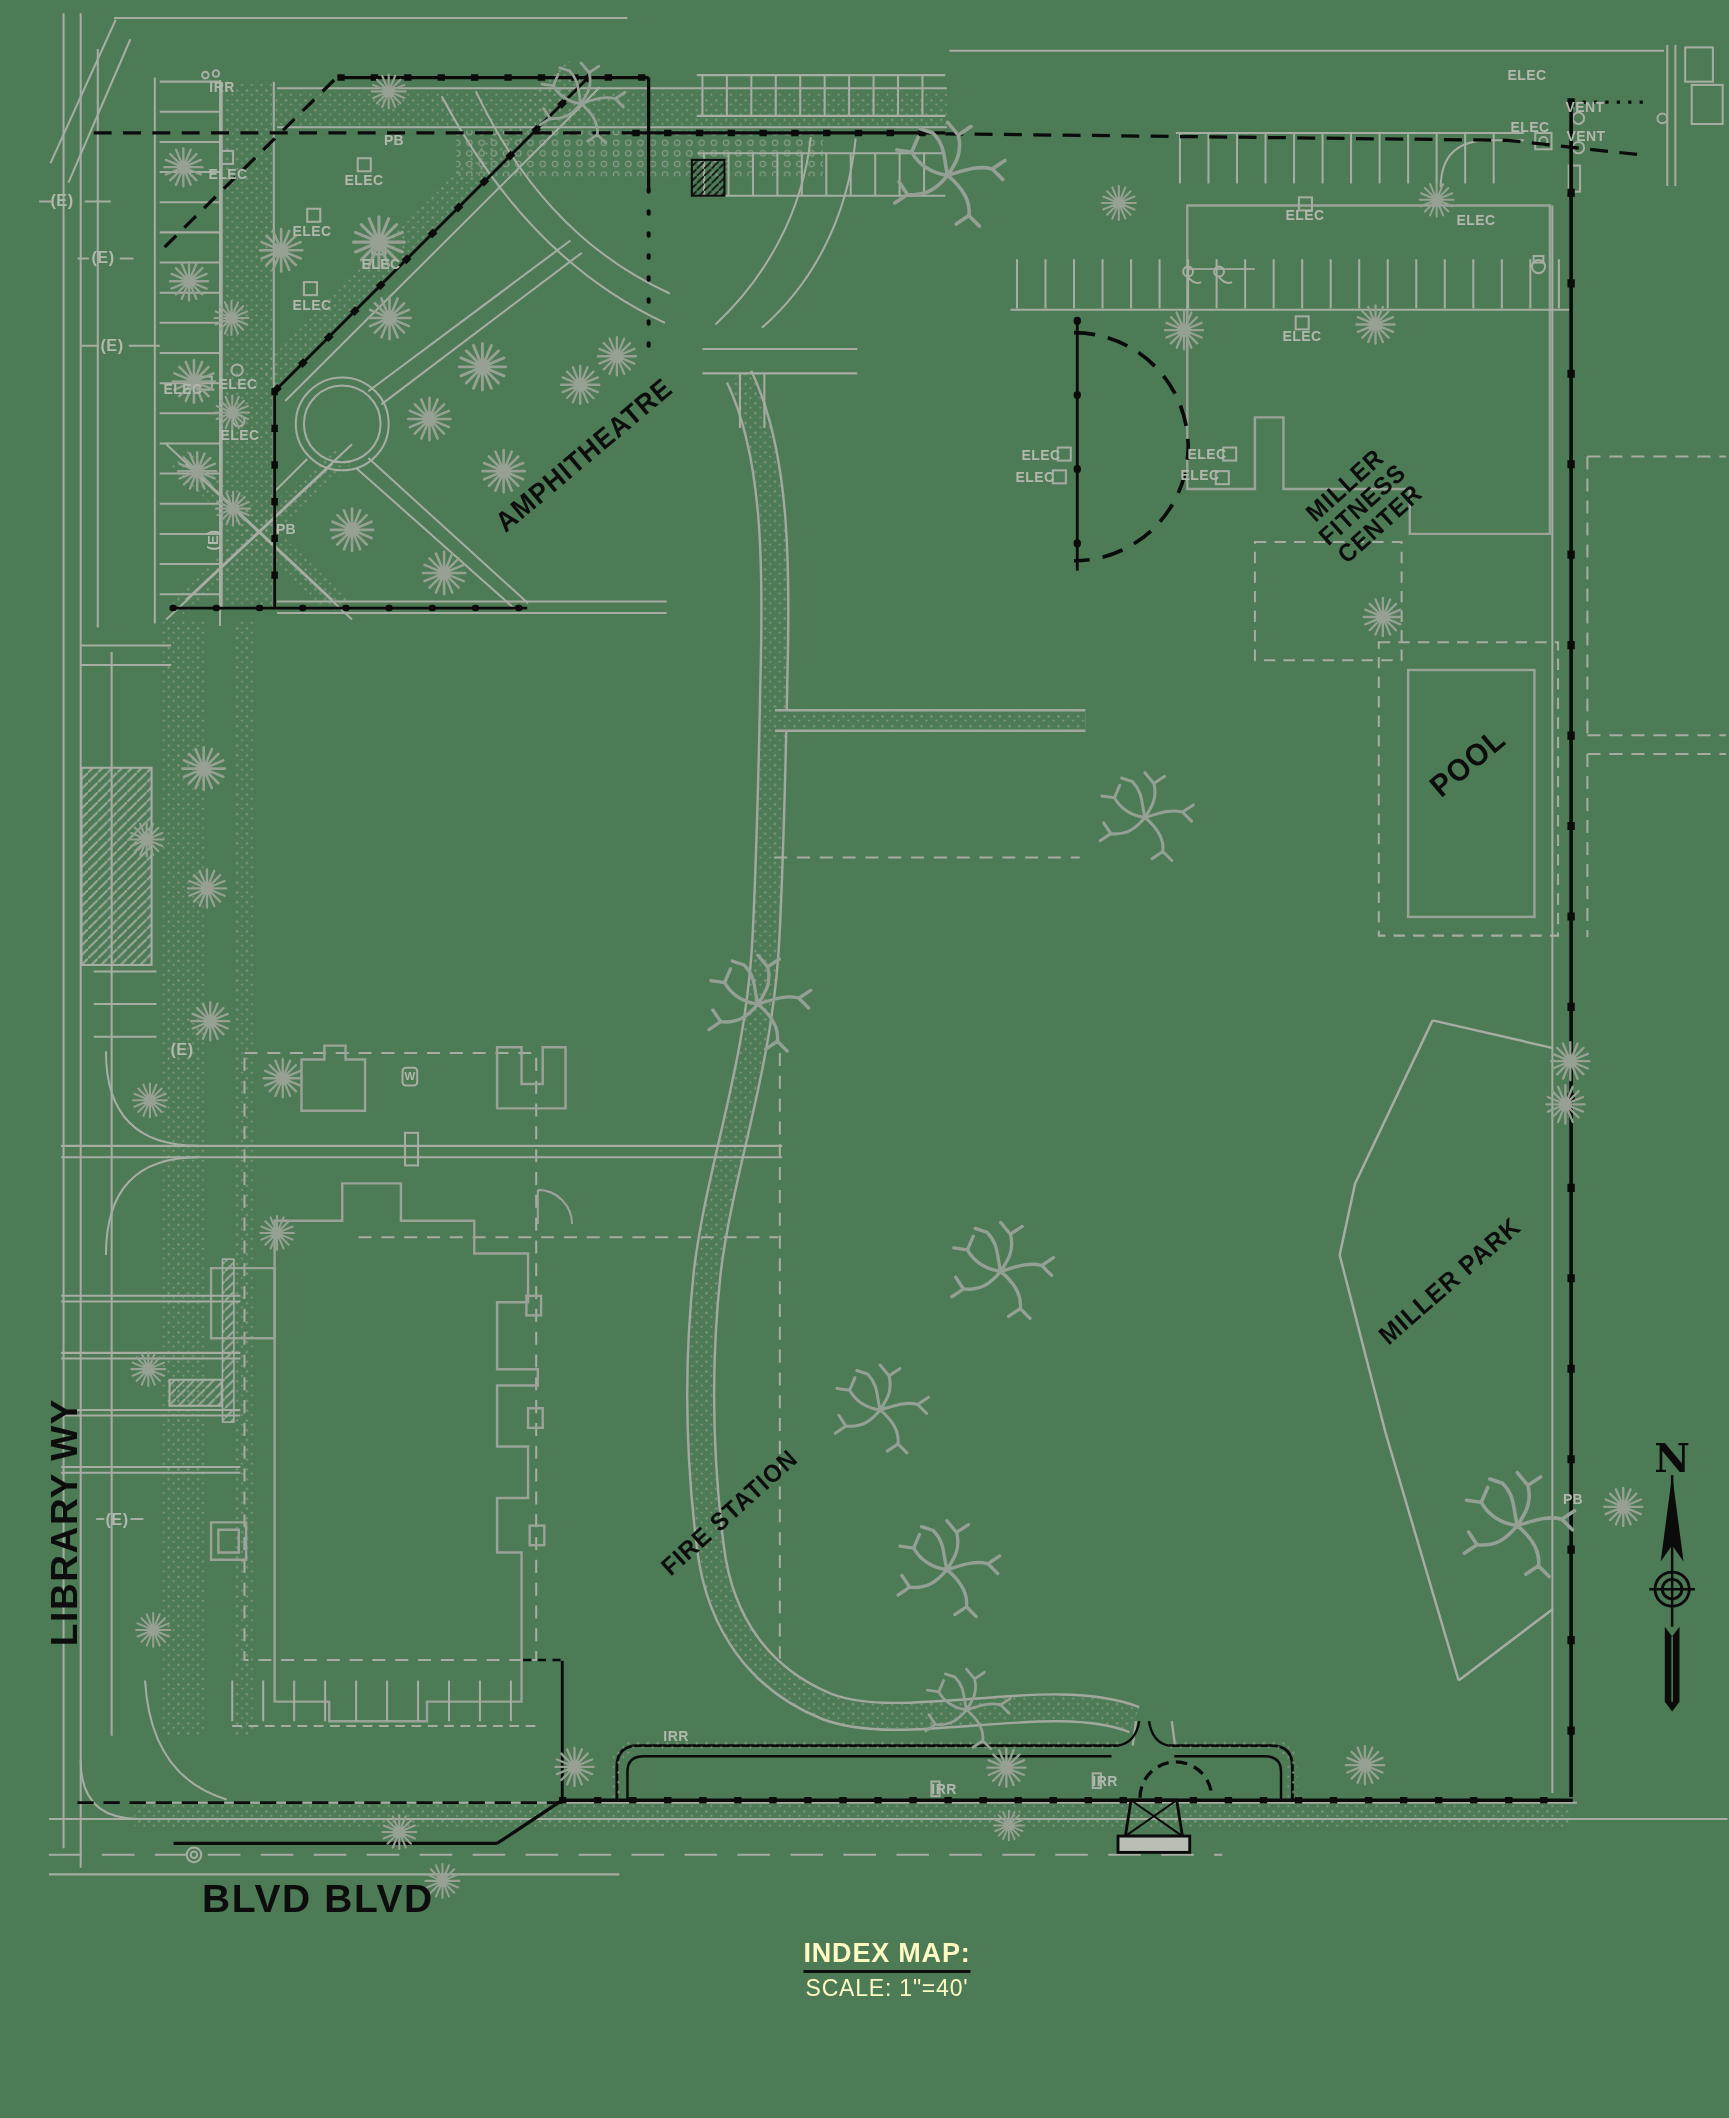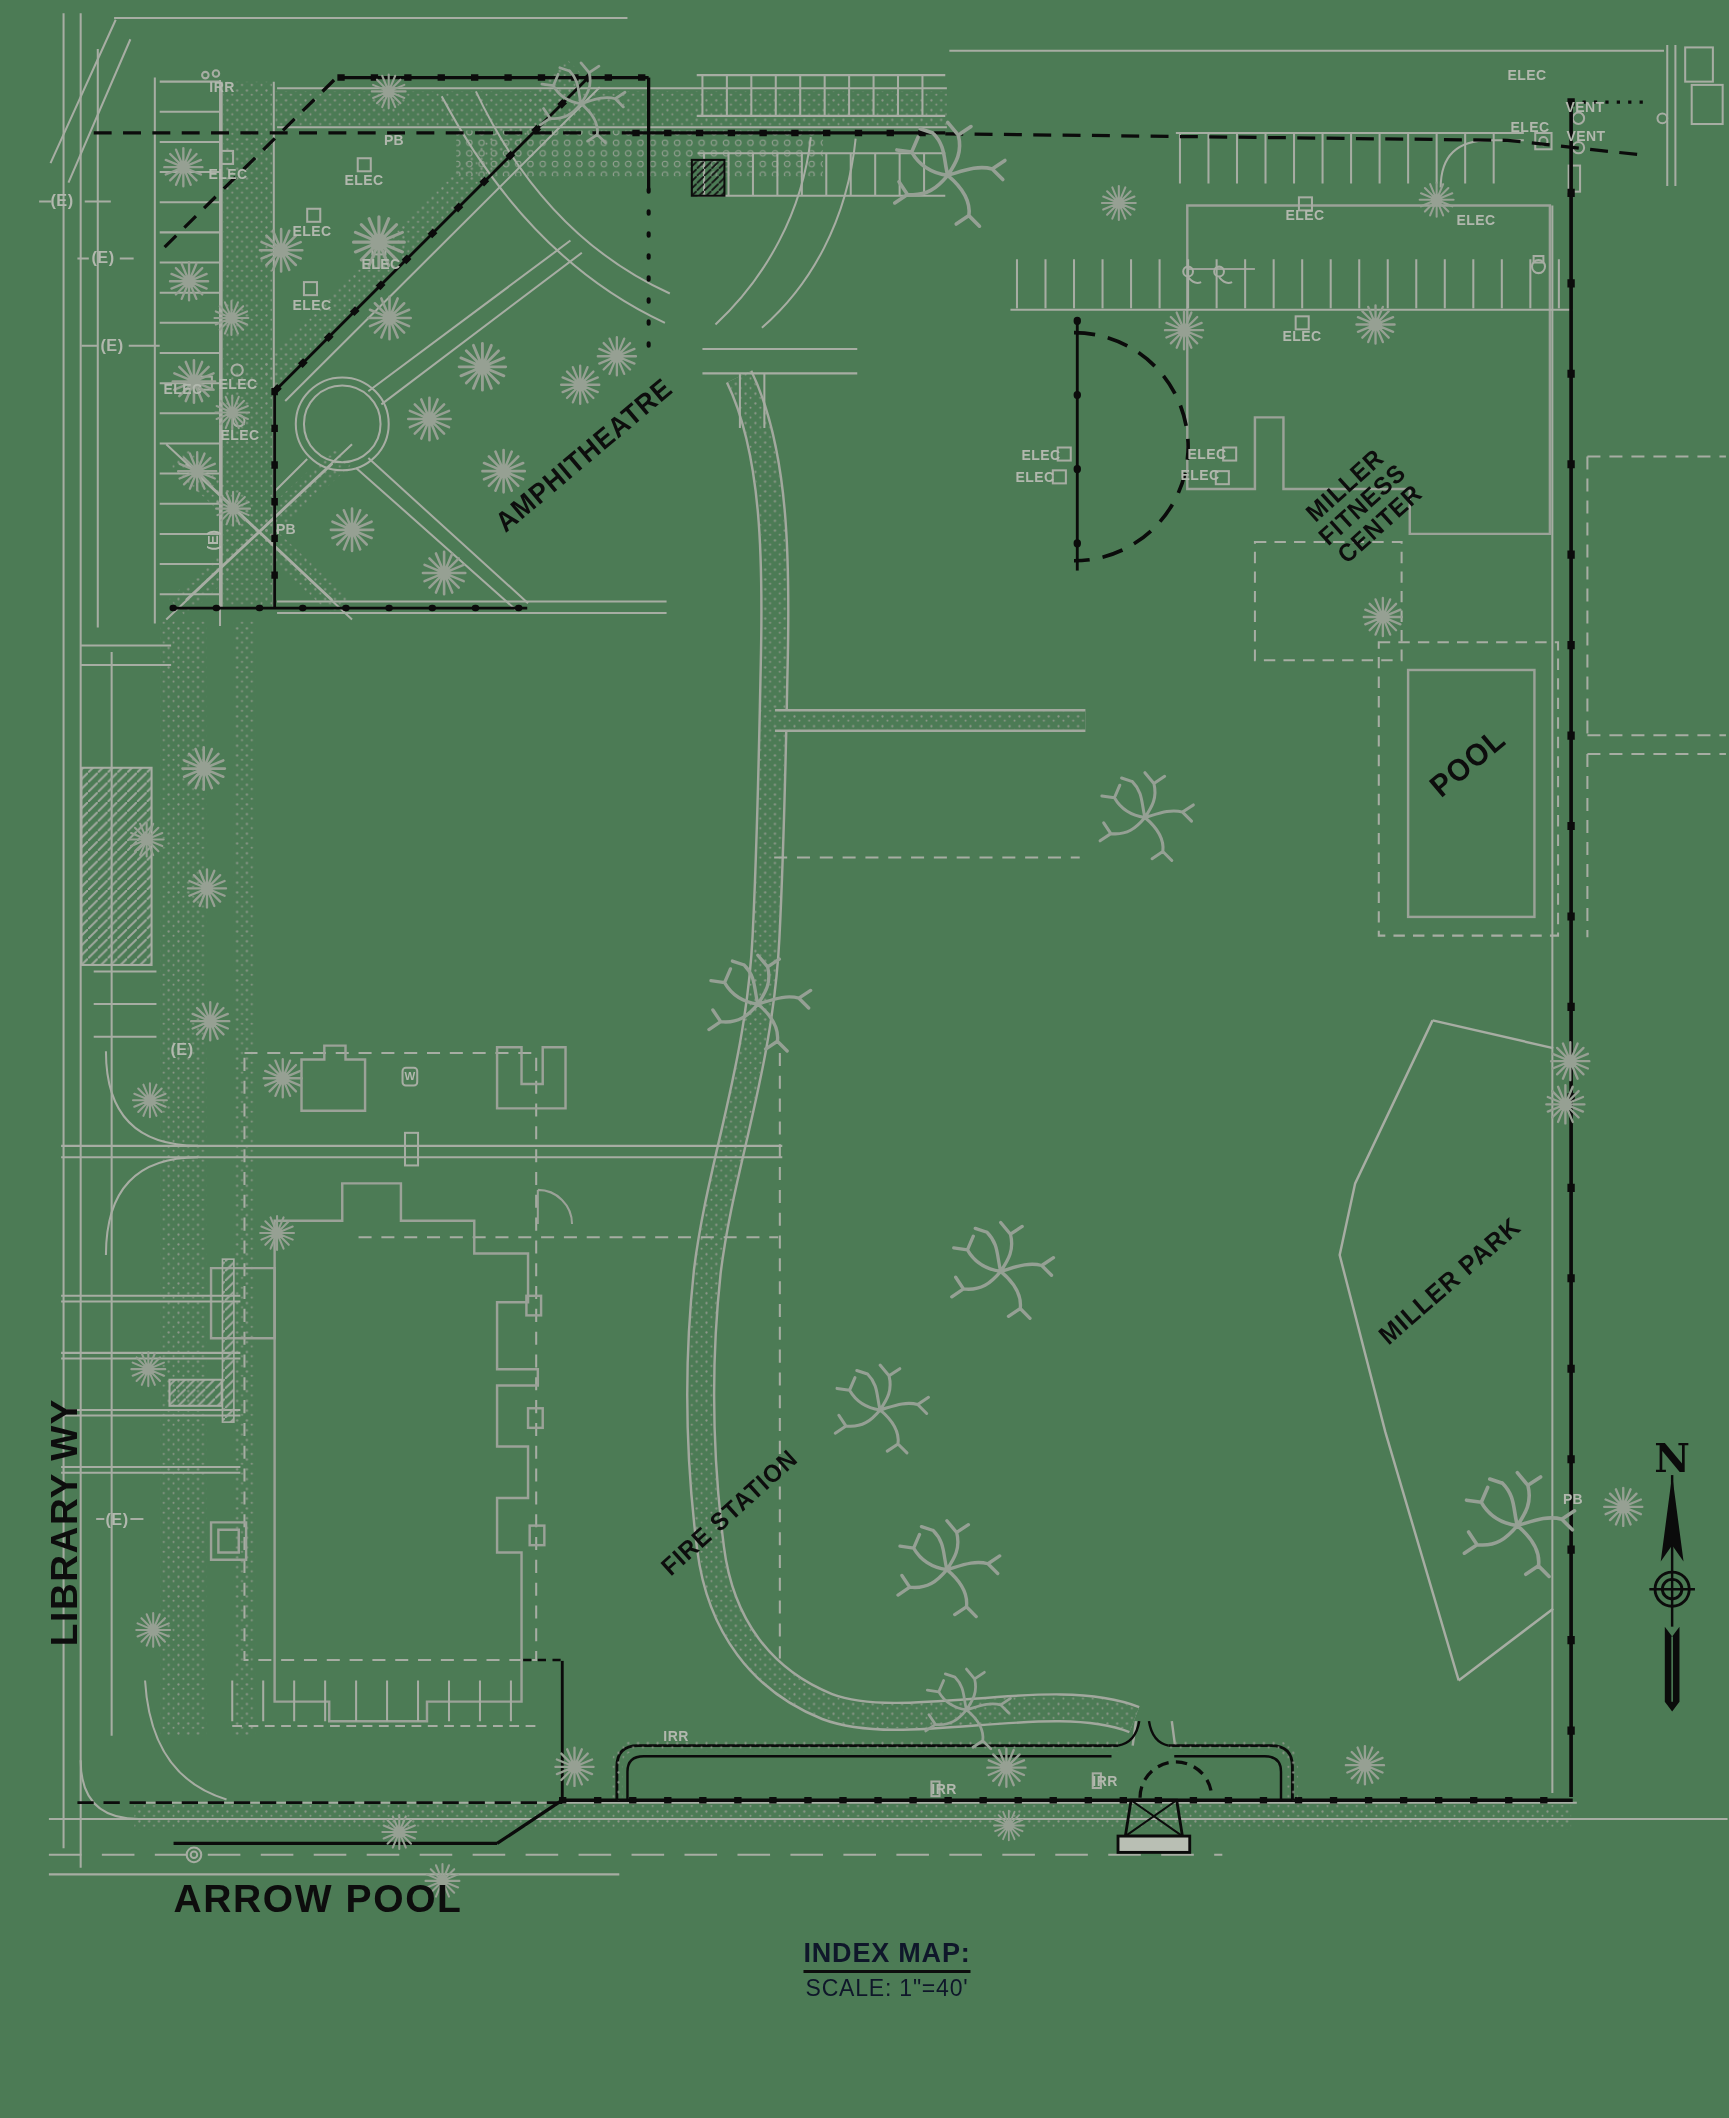--- a/index.html
+++ b/index.html
@@ -6,21 +6,21 @@
   .map{position:relative;width:1730px;height:2119px;background:#4C7B55;overflow:hidden;
        font-family:"Liberation Sans",sans-serif;}
   .map svg{position:absolute;left:0;top:0;z-index:1;}
   .labels{position:absolute;left:0;top:0;width:100%;height:100%;z-index:3;pointer-events:none;}
   .ulabel{position:absolute;transform:translate(-50%,-50%);font-weight:bold;font-size:14px;
           color:#B2B8AE;letter-spacing:0.4px;white-space:pre;line-height:1;}
   .alabel{position:absolute;font-weight:bold;color:#0D0D0D;white-space:pre-line;text-align:center;
           line-height:1.04;letter-spacing:1.2px;}
   .street{position:absolute;font-weight:bold;color:#0D0D0D;letter-spacing:1.6px;white-space:pre;}
   .titleblock{position:absolute;left:887px;top:1938px;transform:translateX(-50%);
-              text-align:center;color:#0f172a;z-index:3;}
+              text-align:center;color:#fef9c3;z-index:3;}
   .titleblock .head{font-size:27px;font-weight:bold;letter-spacing:0.8px;
                     border-bottom:3.3px solid #0D0D0D;padding-bottom:0.8px;display:inline-block;}
   .titleblock .scale{font-size:23px;font-weight:500;letter-spacing:0.8px;margin-top:2.4px;}
   .north-n{position:absolute;transform:translate(-50%,-50%);font-family:"DejaVu Serif",serif;
            font-weight:bold;font-size:39px;color:#0B0B0B;z-index:3;}
 </style>
 </head>
 <body>
 
 <div class="map">
@@ -276,21 +276,21 @@
         <use href="#t-branch" transform="translate(1228,1560) scale(1.2)"></use>
         <use href="#t-branch" transform="translate(1080,1730) scale(1.1)"></use>
         <use href="#t-branch" transform="translate(1162,1926) scale(1.2)"></use>
         <use href="#t-branch" transform="translate(1862,1872) scale(1.3)"></use>
         <use href="#t-branch" transform="translate(1186,2098) scale(1)"></use>
       </g>
 </svg>
 
 <div class="labels">
   <div class="street" style="left:65px;top:1522px;font-size:37px;transform:translate(-50%,-50%) rotate(-90deg);">LIBRARY WY</div>
-  <div class="street" style="left:318px;top:1899px;font-size:39px;transform:translate(-50%,-50%);">ARROW POOL</div>
+  <div class="street" style="left:318px;top:1899px;font-size:39px;transform:translate(-50%,-50%);">BLVD BLVD</div>
   <div class="north-n" style="left:1672px;top:1458px;">N</div>
   <div class="titleblock">
     <div class="head">INDEX MAP:</div>
     <div class="scale">SCALE:  1"=40'</div>
   </div>
 
 <div class="alabel" style="left: 584px; top: 455px; font-size: 28px; transform: translate(-50%, -50%) rotate(-40deg) scaleX(0.94);">AMPHITHEATRE</div>
       <div class="alabel" style="left: 1362px; top: 504px; font-size: 25px; transform: translate(-50%, -50%) rotate(-42deg) scaleX(0.94);">MILLER
 FITNESS
 CENTER</div>

